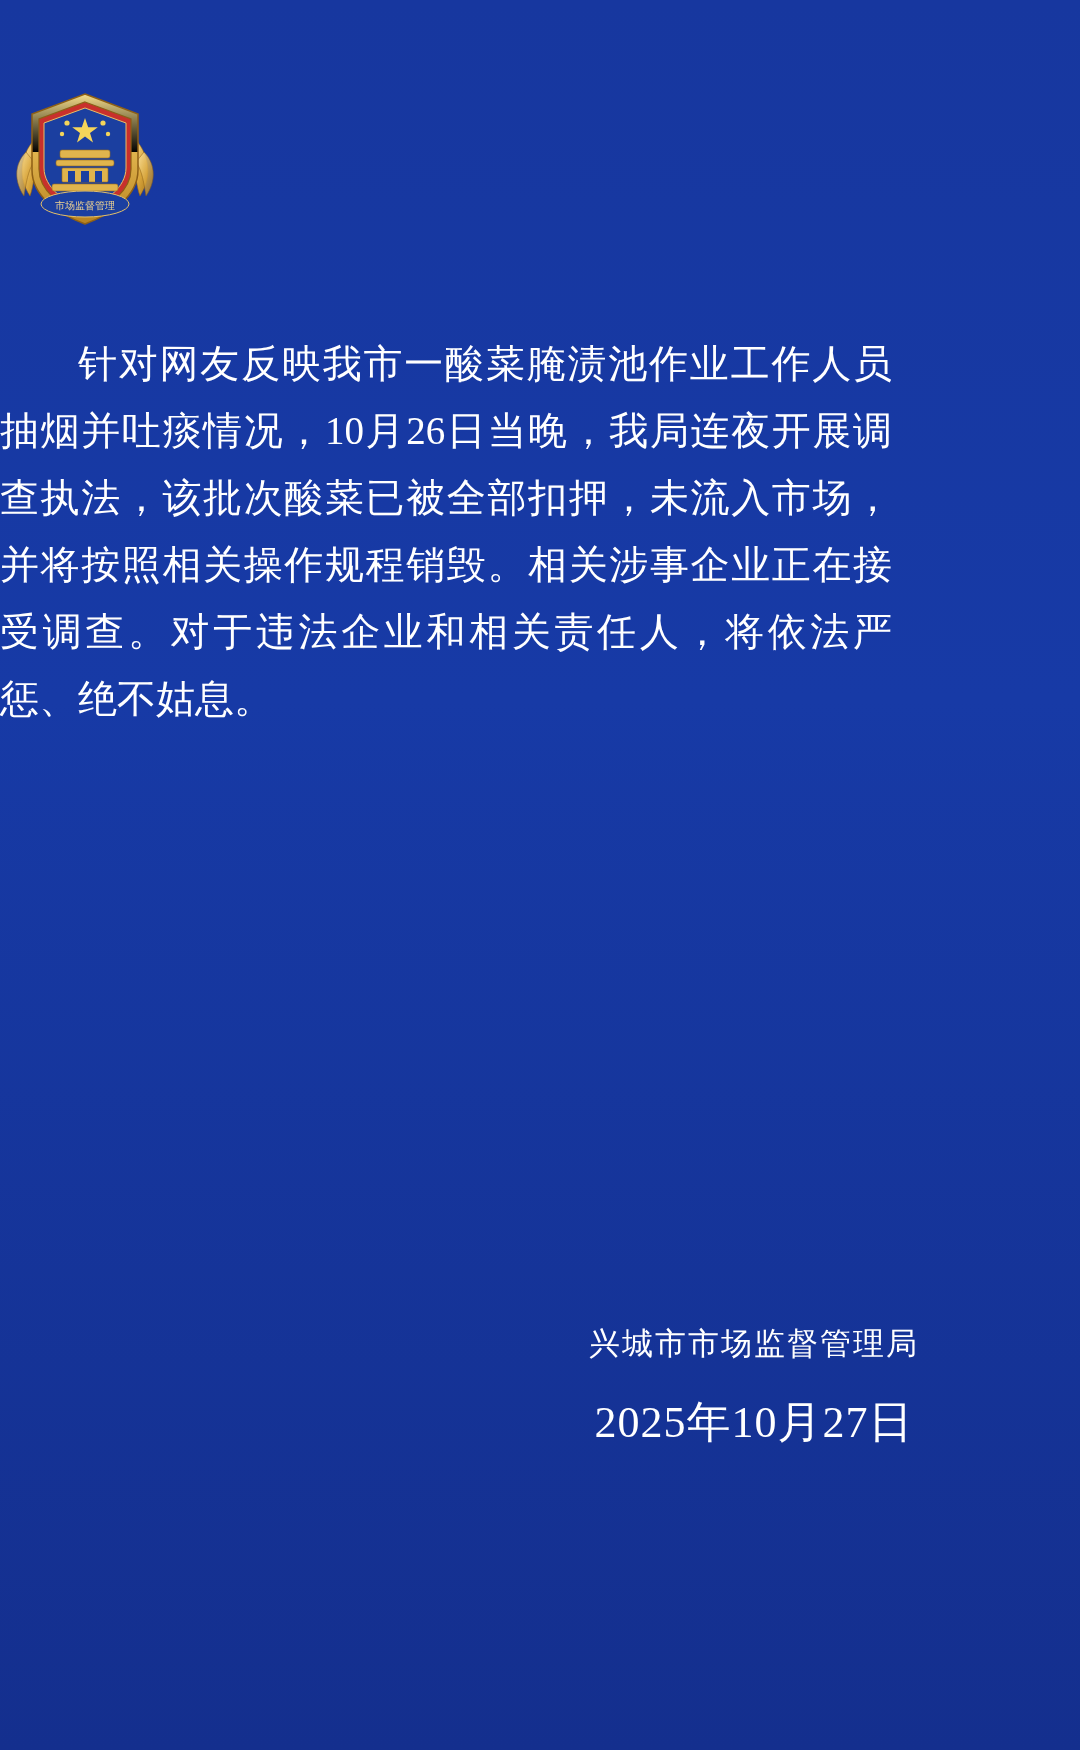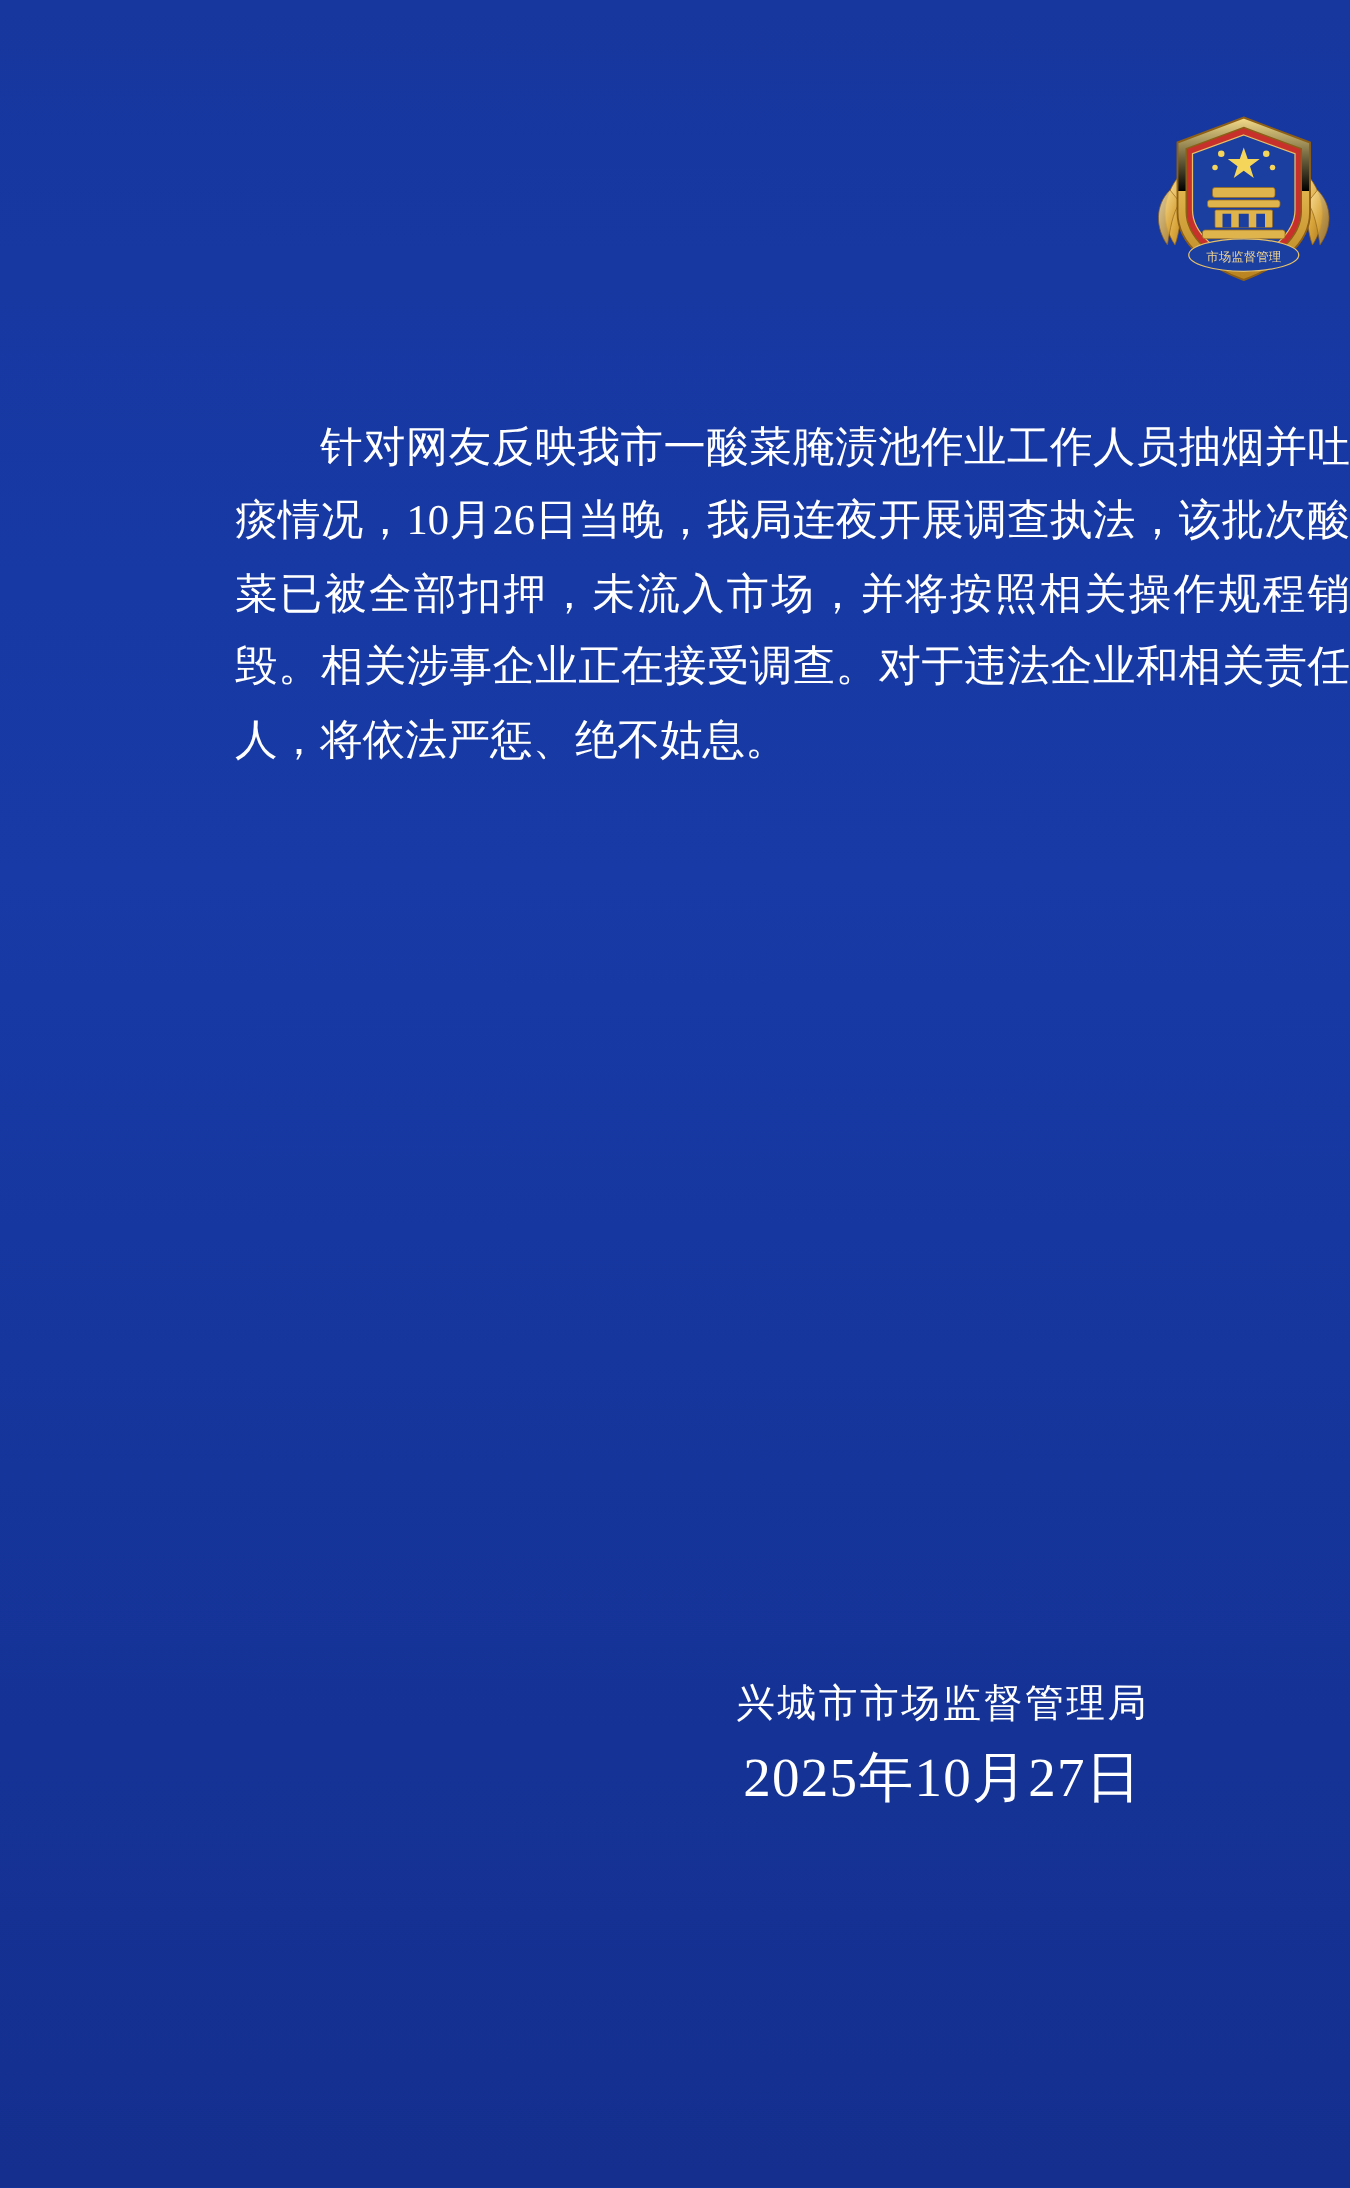--- a/index.html
+++ b/index.html
@@ -15,21 +15,21 @@
     color: #ffffff;
     overflow: hidden;
   }
   .page {
     width: 1080px;
     height: 1750px;
     box-sizing: border-box;
     background: linear-gradient(180deg, #17379f 0%, #173aa6 40%, #142f8e 100%);
     display: flex;
     flex-direction: column;
-    align-items: flex-end;
+    align-items: flex-start;
     position: relative;
   }
 
   
   .emblem-wrap {
     margin-top: 78px;
     width: 170px;
     height: 160px;
     position: relative;
   }
@@ -44,21 +44,21 @@
     font-weight: bold;
     font-family: "Liberation Serif", "DejaVu Serif", serif;
     line-height: 1;
     text-align: center;
   }
 
   
   .body-block {
     margin-top: 92px;
     width: 892px;
-    font-size: 34px;
+    font-size: 39px;
     line-height: 1.72;
     text-align: justify;
     text-justify: inter-ideograph;
     font-family: "Liberation Serif", "DejaVu Serif", serif;
   }
   .para {
     text-indent: 2em;
     margin: 0 0 2px 0;
   }
 
@@ -70,21 +70,21 @@
     text-align: center;
     width: 460px;
   }
   .sig-org {
     font-size: 31px;
     letter-spacing: 2px;
     line-height: 1.25;
   }
   .sig-date {
     font-size: 44px;
-    margin-top: 12px;
+    margin-top: 31px;
     letter-spacing: 1px;
     line-height: 1.25;
   }
   .sig-holder {
     position: absolute;
     left: 0; right: 0;
     top: 1190px;
     height: 260px;
   }
 </style>

